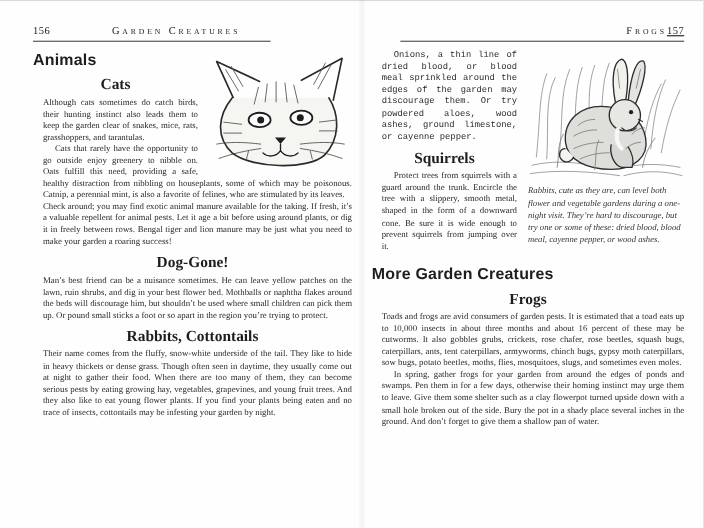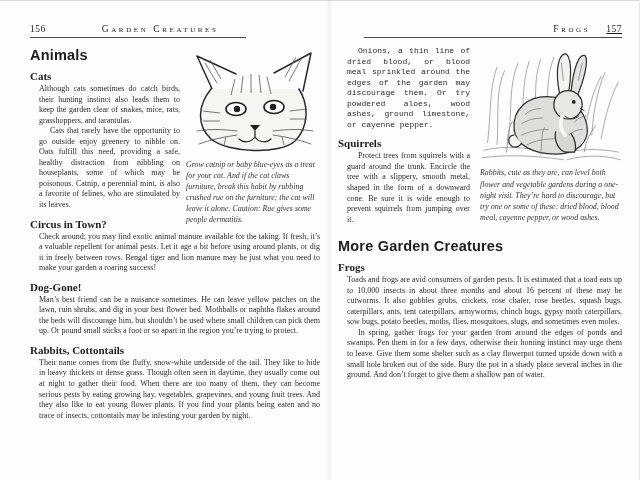--- a/index.html
+++ b/index.html
@@ -15,31 +15,31 @@
   .page{position:absolute;top:24px;}
   .page-left{left:30px;width:290px;}
   .page-right{left:338px;width:284px;}
 
   
   .page-head{display:flex;align-items:baseline;font-size:9.5px;color:#1c1c1c;text-align:center;}
   .folio{font-size:9.5px;letter-spacing:0.5px;}
   .running-head{font-variant:small-caps;letter-spacing:2.6px;font-size:9.5px;}
   .page-left .running-head{margin-left:15px;padding-left:41px;}
   .page-right .page-head{justify-content:flex-end;}
-  .page-right .folio{margin-left:16px;text-decoration:underline;}
+  .page-right .folio{text-decoration:underline;}
   .head-rule{border:none;border-top:1px solid #4a4a4a;margin:3px 0 0 0;height:0;}
   .rule-left{width:216px;}
   .rule-right{width:258px;margin-left:auto;}
 
   .page-body{margin-top:2px;}
 
   
   .big-heading{font-family:"Liberation Sans", sans-serif;font-weight:600;
     font-size:14.5px;color:#1d1d1d;margin:9px 0 4px 0;letter-spacing:0.2px;}
-  .sub-heading{font-weight:bold;font-size:11px;color:#1d1d1d;margin:7px 0 2px 0;}
+  .sub-heading{font-weight:bold;font-size:14px;color:#1d1d1d;margin:7px 0 2px 0;text-align:center;}
 
   
   .para{font-size:8px;line-height:1.32;text-align:justify;margin:0 0 0 9px;color:#2a2a2a;}
   .ind{text-indent:11px;}
 
   
   .figure{float:right;margin:2px 0 5px 10px;}
   .fig-cat{width:130px;}
   .fig-rabbit{width:142px;}
   .figure svg{display:block;width:100%;height:auto;}
@@ -97,30 +97,28 @@
           </g>
           <path d="M60,76 L70,76 L65,82 Z" fill="#1f1f1f"></path>
           <path d="M65,82 L65,88 M65,88 C61,94 53,94 49,90 M65,88 C69,94 77,94 81,90" stroke="#1f1f1f" fill="none" stroke-width="1.2" stroke-linecap="round"></path>
           <g stroke="#3a3a3a" stroke-width="0.7" fill="none" stroke-linecap="round">
             <path d="M47,82 C31,80 18,80 7,82"></path>
             <path d="M47,86 C33,88 20,91 9,95"></path>
             <path d="M83,82 C99,80 112,80 123,82"></path>
             <path d="M83,86 C97,88 110,91 121,95"></path>
           </g>
         </svg>
-        <div class="caption">Grow catnip or baby blue-eyes as a treat for your cat. And if the cat claws furniture, break this habit by rubbing crushed rue on the furniture; the cat will leave it alone. Caution: Rue gives some people dermatitis.</div>
       </div>
 
       <div class="big-heading">Animals</div>
 
       <div class="sub-heading">Cats</div>
       <p class="para">Although cats sometimes do catch birds, their hunting instinct also leads them to keep the garden clear of snakes, mice, rats, grasshoppers, and tarantulas.</p>
       <p class="para ind">Cats that rarely have the opportunity to go outside enjoy greenery to nibble on. Oats fulfill this need, providing a safe, healthy distraction from nibbling on houseplants, some of which may be poisonous. Catnip, a perennial mint, is also a favorite of felines, who are stimulated by its leaves.</p>
 
-      <div class="sub-heading">Circus in Town?</div>
       <p class="para">Check around; you may find exotic animal manure available for the taking. If fresh, it’s a valuable repellent for animal pests. Let it age a bit before using around plants, or dig it in freely between rows. Bengal tiger and lion manure may be just what you need to make your garden a roaring success!</p>
 
       <div class="sub-heading">Dog-Gone!</div>
       <p class="para">Man’s best friend can be a nuisance sometimes. He can leave yellow patches on the lawn, ruin shrubs, and dig in your best flower bed. Mothballs or naphtha flakes around the beds will discourage him, but shouldn’t be used where small children can pick them up. Or pound small sticks a foot or so apart in the region you’re trying to protect.</p>
 
       <div class="sub-heading">Rabbits, Cottontails</div>
       <p class="para">Their name comes from the fluffy, snow-white underside of the tail. They like to hide in heavy thickets or dense grass. Though often seen in daytime, they usually come out at night to gather their food. When there are too many of them, they can become serious pests by eating growing hay, vegetables, grapevines, and young fruit trees. And they also like to eat young flower plants. If you find your plants being eaten and no trace of insects, cottontails may be infesting your garden by night.</p>
     </div>
   </div>
 

